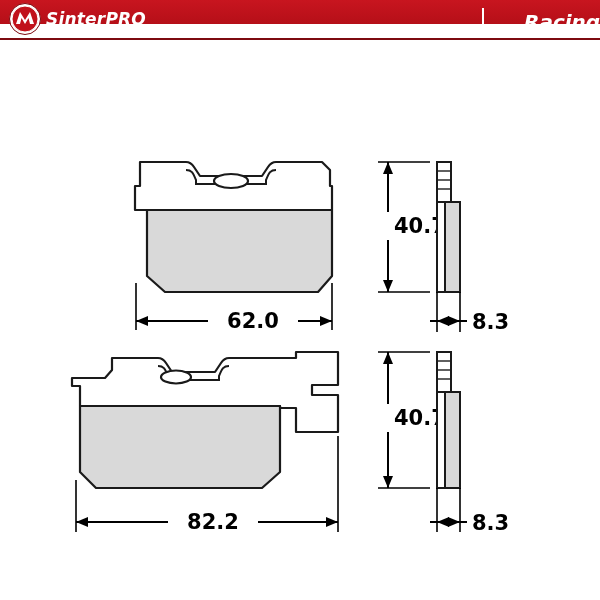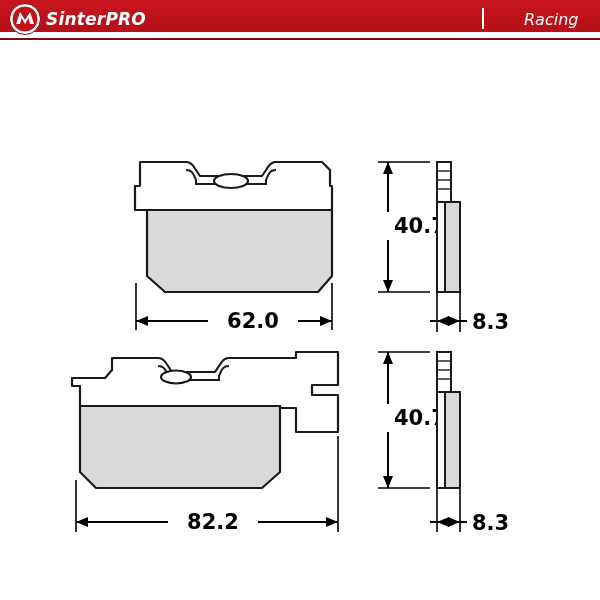--- a/index.html
+++ b/index.html
@@ -14,21 +14,21 @@
     background: #ffffff;
     font-family: "Liberation Sans", sans-serif;
     overflow: hidden;
   }
 
   
   #header {
     position: absolute;
     left: 0; top: 0;
     width: 600px;
-    height: 32px;
+    height: 24px;
     background: #c1121c;
     background: linear-gradient(180deg, #c8151f 0%, #b50f18 100%);
     box-sizing: border-box;
   }
   #header-bottom-line {
     position: absolute;
     left: 0; top: 38px;
     width: 600px;
     height: 2px;
     background: #7d0a10;
@@ -51,22 +51,22 @@
   #header-divider {
     position: absolute;
     left: 482px; top: 8px;
     width: 2px; height: 21px;
     background: #ffffff;
   }
   #racing-text {
     position: absolute;
     left: 524px; top: 10px;
     color: #ffffff;
-    font-size: 16px;
-    font-weight: normal;
+    font-size: 20px;
+    font-weight: bold;
     font-style: italic;
     font-family: "DejaVu Sans", sans-serif;
   }
 
   
   #drawing {
     position: absolute;
     left: 0; top: 40px;
     width: 600px;
     height: 560px;

